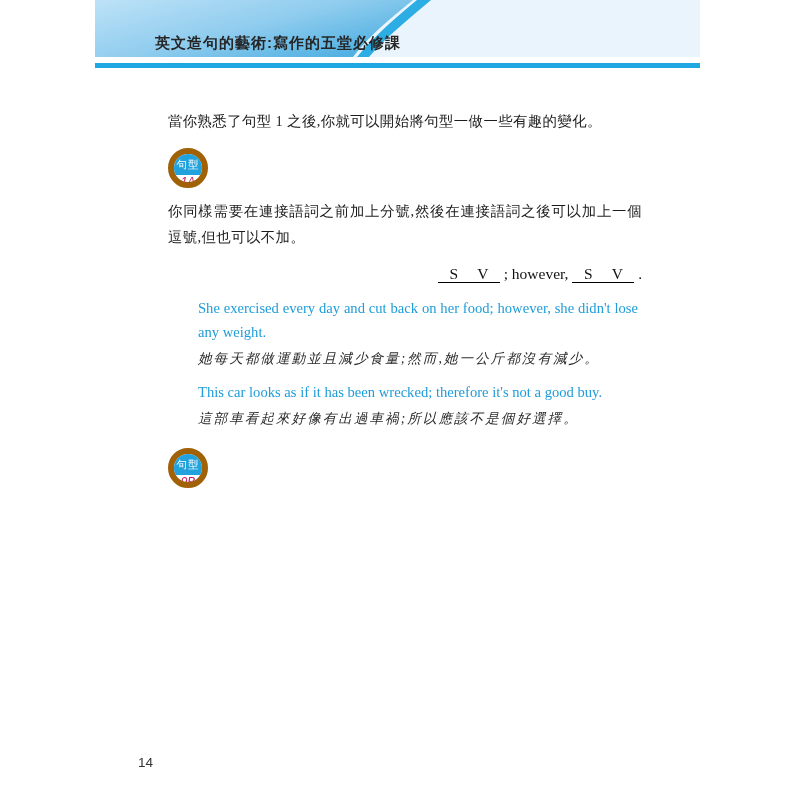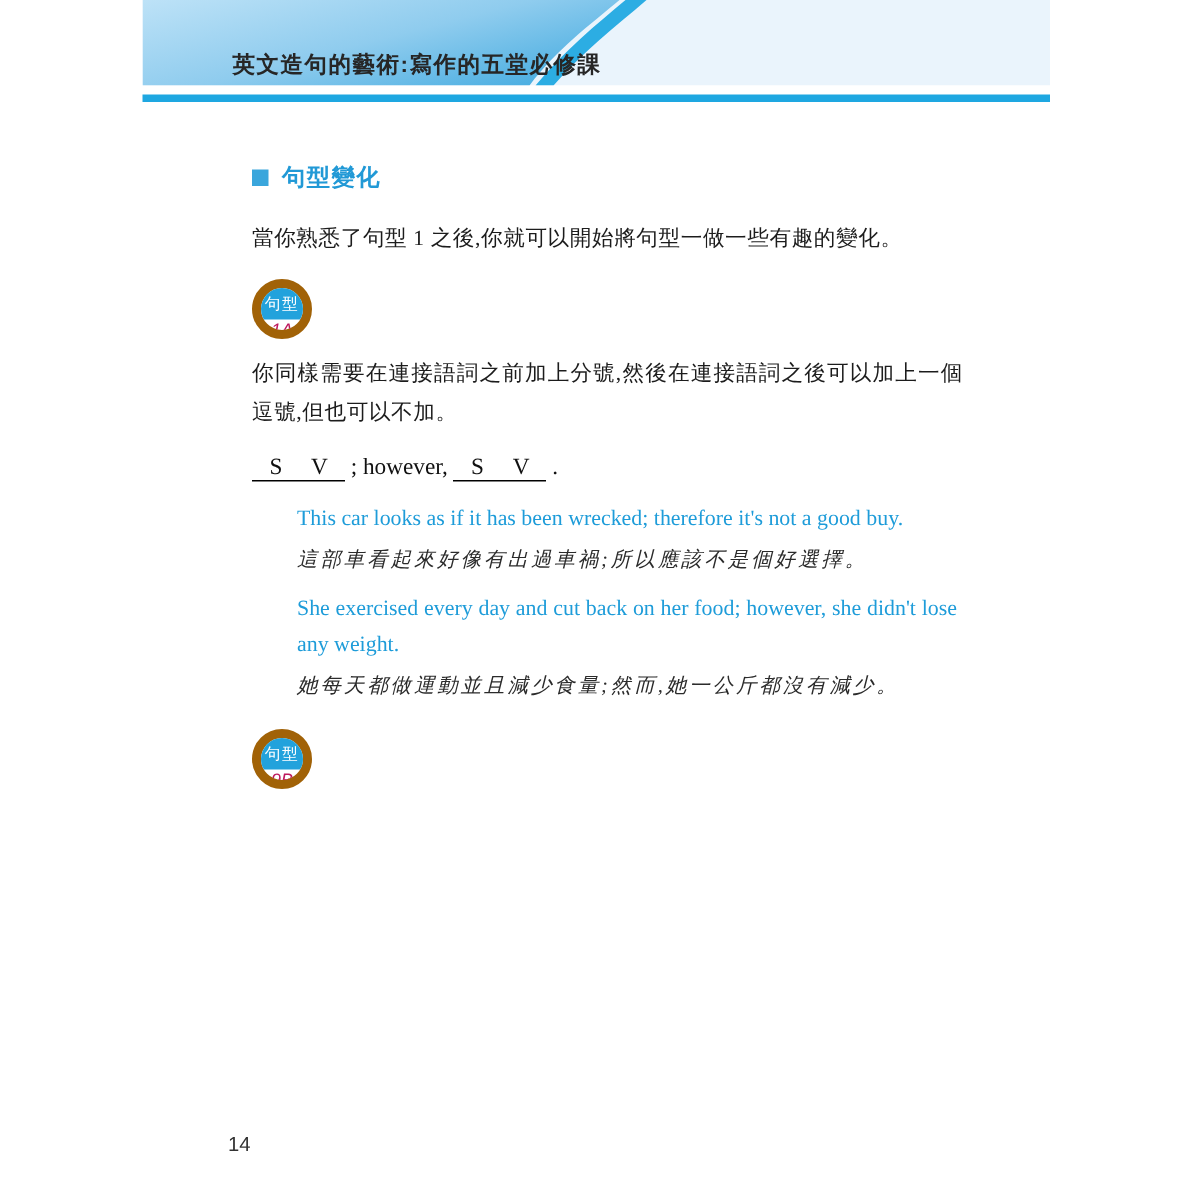--- a/index.html
+++ b/index.html
@@ -26,32 +26,32 @@
   .intro{margin-bottom:14px;}
 
   .badge{width:40px;height:40px;border-radius:50%;border:6px solid #a16207;overflow:hidden;
          box-sizing:border-box;background:#fff;margin:2px 0 10px 0;
          font-family:"Liberation Sans","DejaVu Sans",sans-serif;}
   .badge .top{height:21px;background:#22a2dc;color:#fff;font-size:10.5px;
               display:flex;align-items:center;justify-content:center;letter-spacing:1px;}
   .badge .bot{height:15px;color:#be185d;font-weight:normal;font-size:12px;font-style:italic;
               display:flex;align-items:flex-start;justify-content:center;line-height:15px;}
 
-  .formula{text-align:left;font-size:15.5px;line-height:24px;margin:8px 0 10px 0;color:#111;}
+  .formula{text-align:right;font-size:15.5px;line-height:24px;margin:8px 0 10px 0;color:#111;}
   .formula span{white-space:pre;}
   .formula .u{border-bottom:1.2px solid #000;}
 
   .example{margin-left:30px;width:440px;}
   .ex-en{color:#1e9cd9;font-size:14.6px;line-height:24px;margin:10px 0 4px 0;text-align:justify;}
   .ex-zh{color:#2b2b2b;font-style:italic;font-size:13.6px;line-height:22px;
          letter-spacing:2px;margin:0 0 6px 0;}
 
   .gap-lg{height:10px;}
 
-  .page-number{position:absolute;left:152px;top:755px;
+  .page-number{position:absolute;left:138px;top:755px;
                font-family:"Liberation Sans","DejaVu Sans",sans-serif;
                font-size:13.5px;color:#333;}
 </style>
 </head>
 <body>
 
 <div class="page">
 
   <div class="header-band">
     <svg width="605" height="57" viewBox="0 0 605 57">
@@ -65,44 +65,40 @@
       <rect x="0" y="0" width="605" height="57" fill="#eaf4fc"></rect>
       <path d="M0,0 L318,0 C299,16 276,33 258,57 L0,57 Z" fill="url(#bandg)"></path>
       <path d="M322,0 L336,0 C315,18 292,36 274,57 L262,57 C282,33 303,16 322,0 Z" fill="#2cade3"></path>
     </svg>
     <div class="book-title">英文造句的藝術:寫作的五堂必修課</div>
   </div>
   <div class="header-rule"></div>
 
   <div class="main">
 
-    <div class="section-heading">
-      <span class="sq"></span>
-      <span class="section-heading-text">句型變化</span>
-    </div>
 
     <p class="para intro">當你熟悉了句型 1 之後,你就可以開始將句型一做一些有趣的變化。</p>
 
     <div class="badge">
       <div class="top">句型</div>
       <div class="bot">1A</div>
     </div>
 
 
     <p class="para">你同樣需要在連接語詞之前加上分號,然後在連接語詞之後可以加上一個逗號,但也可以不加。</p>
 
     <div class="formula"><span class="u">   S     V   </span><span> ; however, </span><span class="u">   S     V   </span><span> .</span></div>
 
     <div class="example">
+      <p class="ex-en">She exercised every day and cut back on her food; however, she didn't lose any weight.</p>
+      <p class="ex-zh">她每天都做運動並且減少食量;然而,她一公斤都沒有減少。</p>
+    </div>
+    <div class="example">
       <p class="ex-en">This car looks as if it has been wrecked; therefore it's not a good buy.</p>
       <p class="ex-zh">這部車看起來好像有出過車禍;所以應該不是個好選擇。</p>
-    </div>
-    <div class="example">
-      <p class="ex-en">She exercised every day and cut back on her food; however, she didn't lose any weight.</p>
-      <p class="ex-zh">她每天都做運動並且減少食量;然而,她一公斤都沒有減少。</p>
     </div>
 
     <div class="gap-lg"></div>
 
     <div class="badge">
       <div class="top">句型</div>
       <div class="bot">9B</div>
     </div>
 
 

